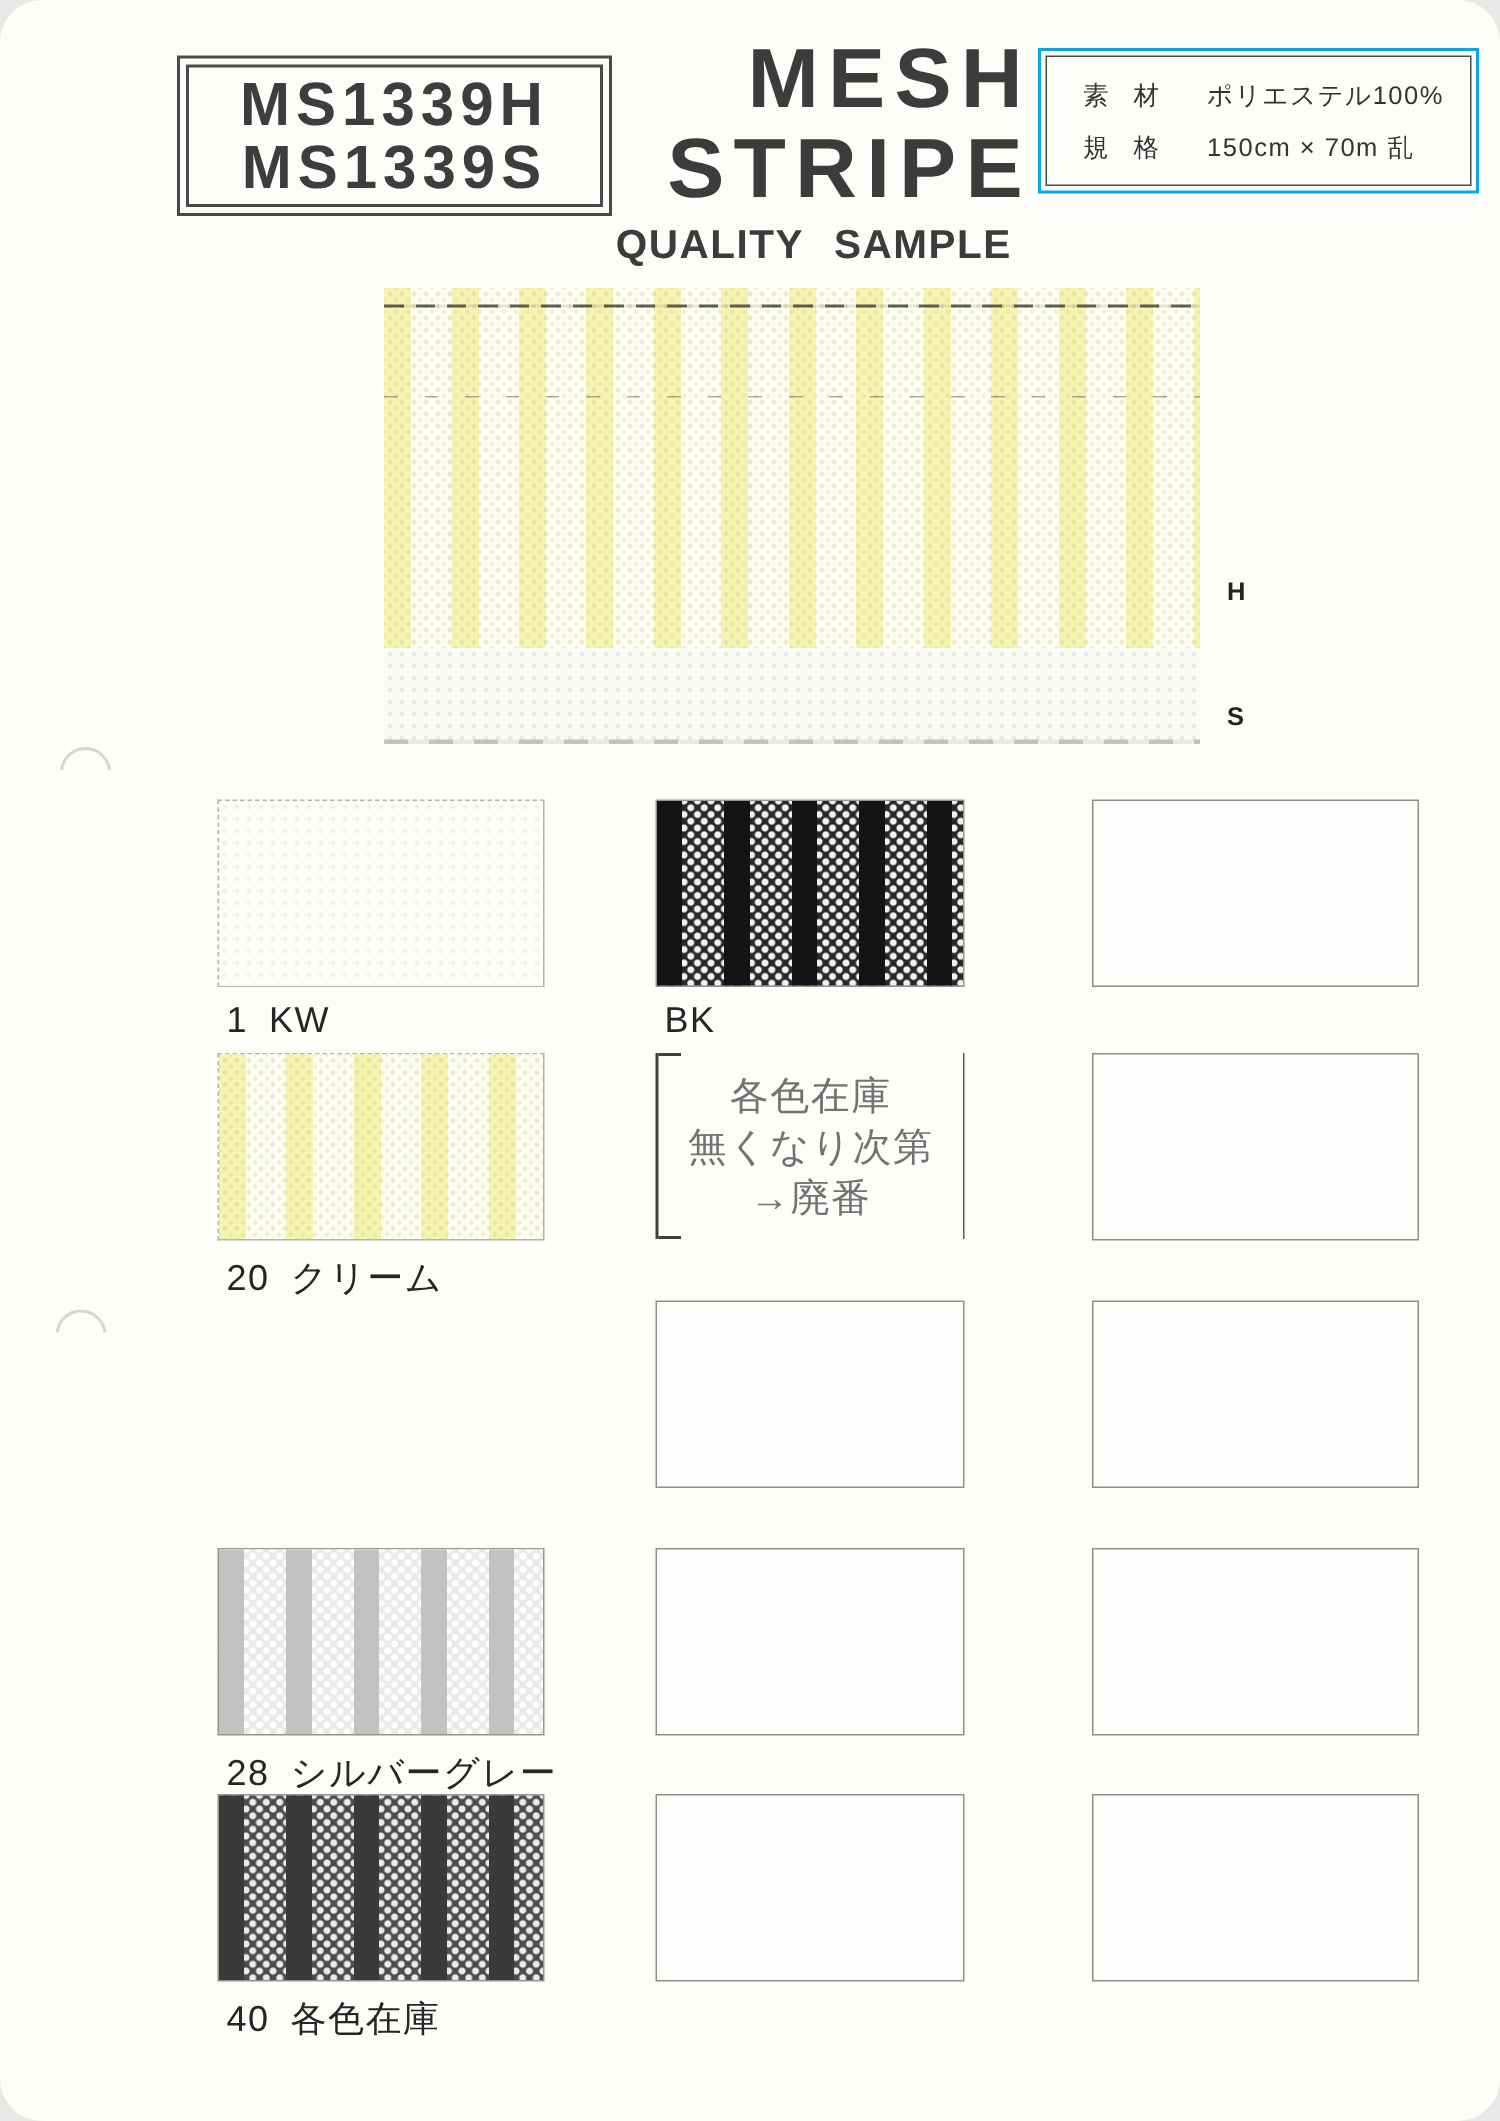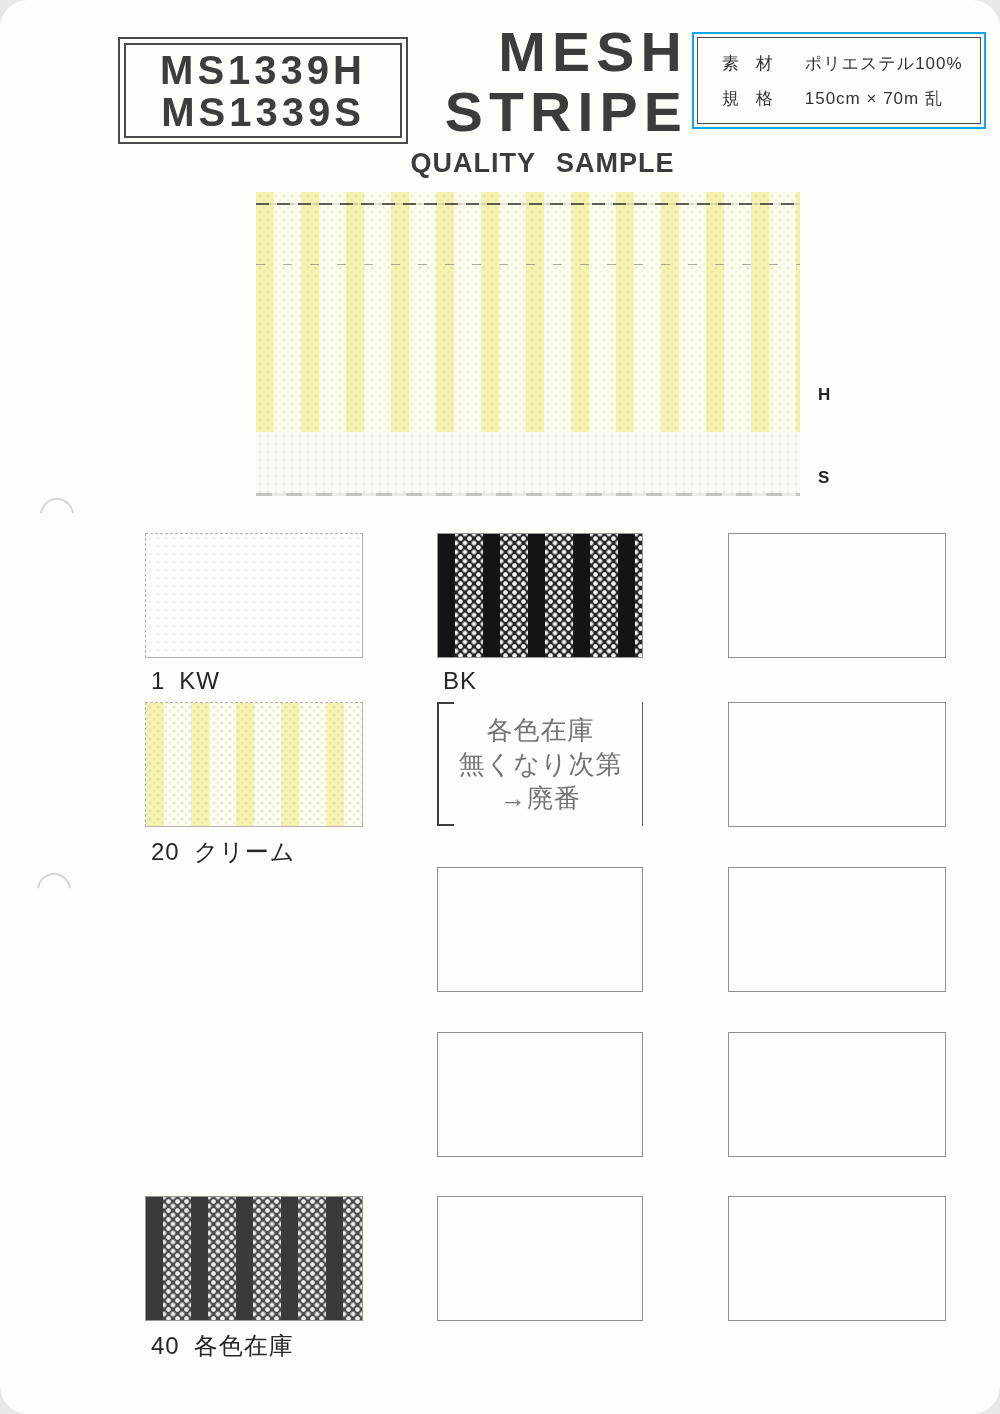--- a/index.html
+++ b/index.html
@@ -236,20 +236,28 @@
     <div class="empty-box"></div>
   </div>
 
   <div class="cell r3 c2">
     <div class="empty-box"></div>
   </div>
   <div class="cell r3 c3">
     <div class="empty-box"></div>
   </div>
 
+  <div class="cell r4 c1">
+    <div class="fab-box">
+      <div class="fab fab-mesh fab-silver"></div>
+    </div>
+    <div class="swatch-label">
+      <span class="code">28</span><span>シルバーグレー</span>
+    </div>
+  </div>
   <div class="cell r4 c2">
     <div class="empty-box"></div>
   </div>
   <div class="cell r4 c3">
     <div class="empty-box"></div>
   </div>
 
   <div class="cell r5 c1">
     <div class="fab-box">
       <div class="fab fab-mesh fab-charcoal"></div>

